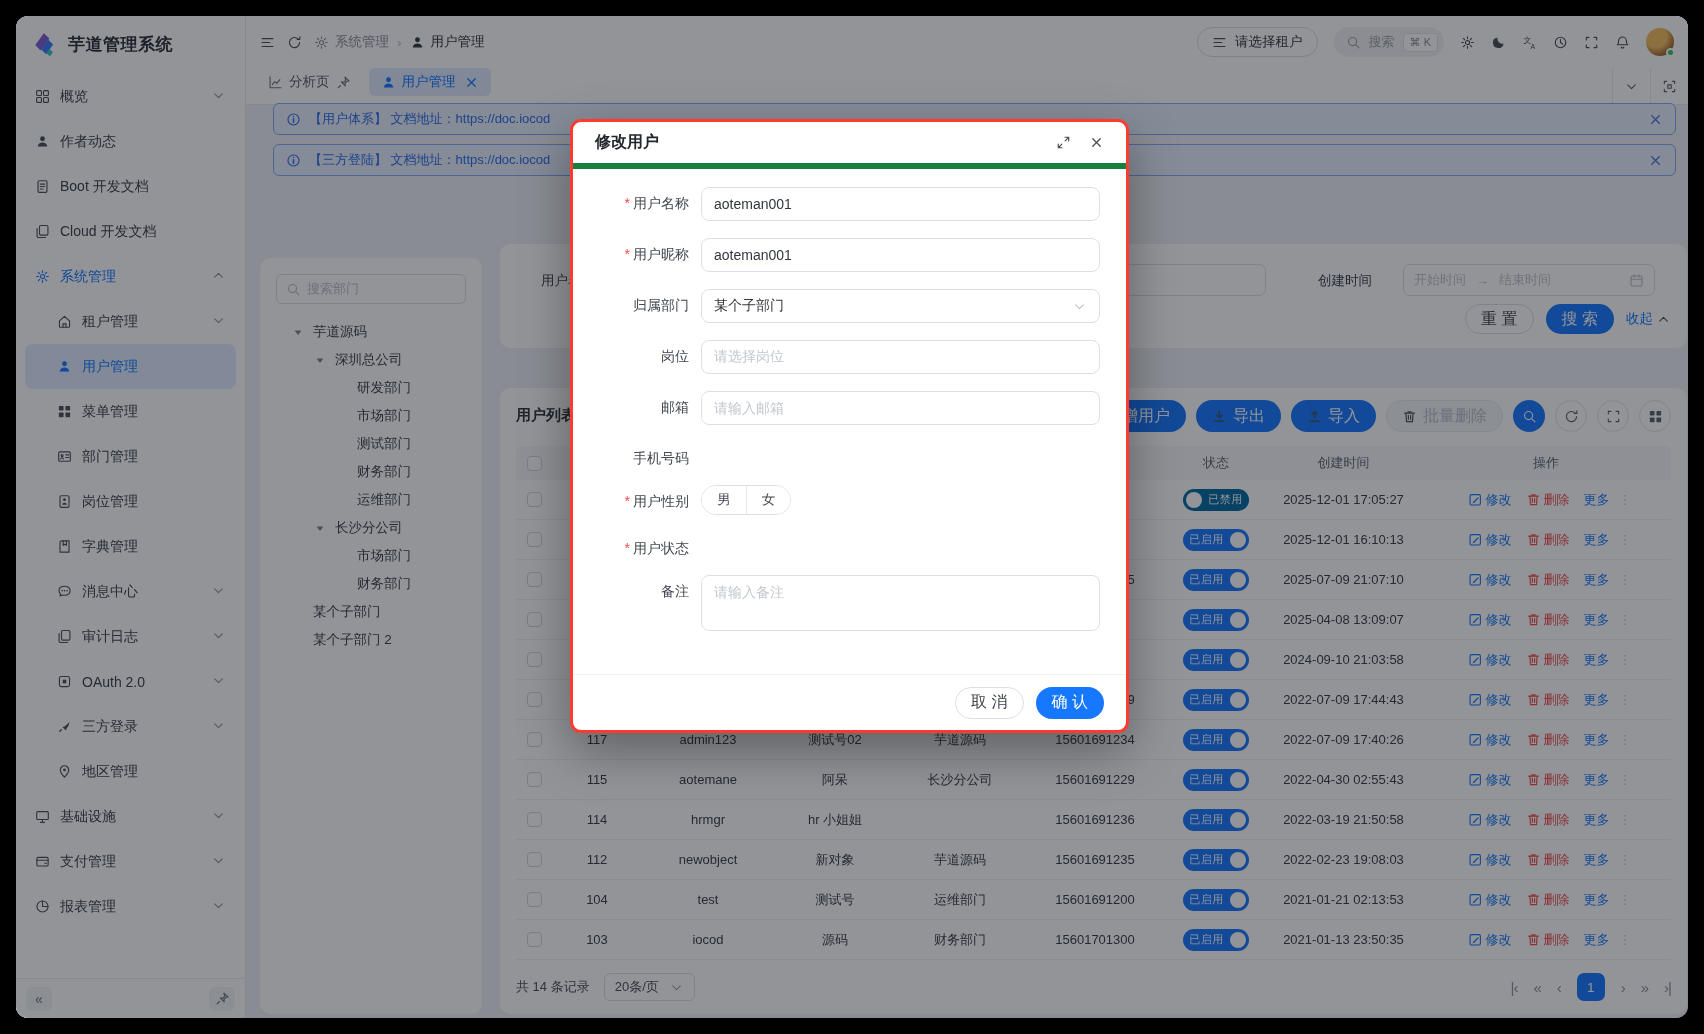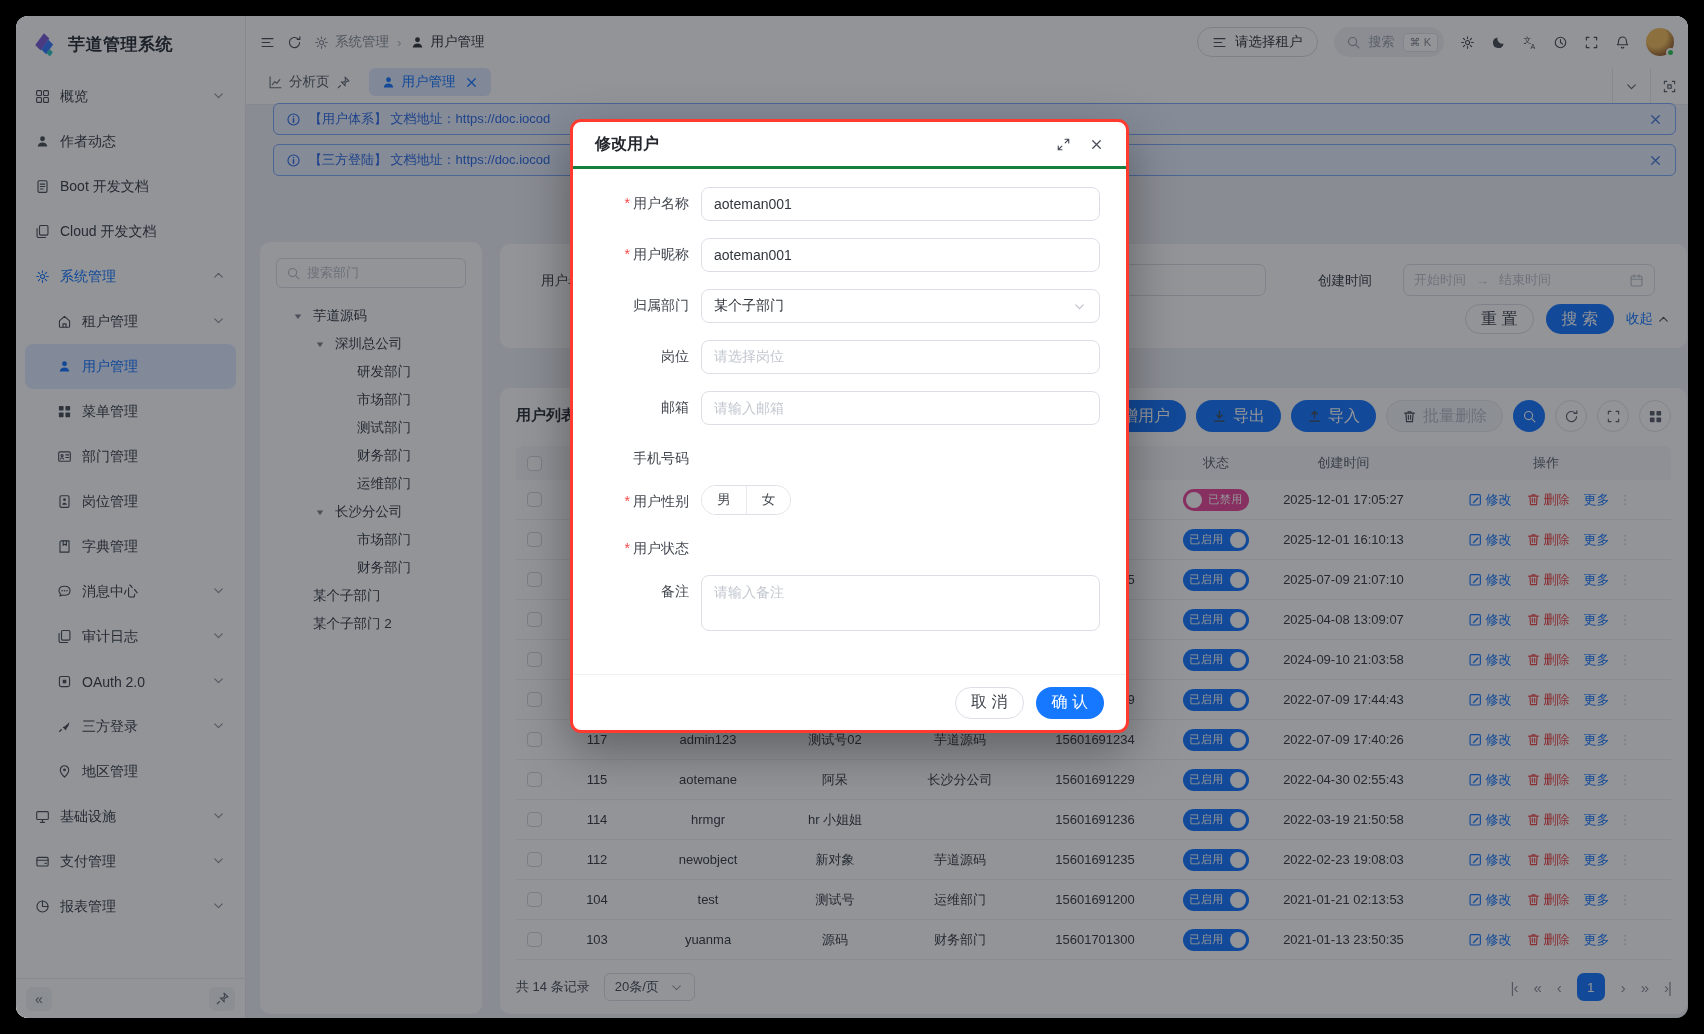--- a/index.html
+++ b/index.html
@@ -52,21 +52,21 @@
   .tab-controls{margin-left:auto;display:flex;height:100%}
   .tab-ctl{width:38px;height:100%;display:flex;align-items:center;justify-content:center;border-left:1px solid #ececf0;color:#5a606a;cursor:pointer}
 
   
   .alerts{position:absolute;left:27px;right:12px;top:87px}
   .alert{height:32px;margin-bottom:9px;background:#e7f0ff;border:1px solid #7fa9f7;border-radius:6px;display:flex;align-items:center;gap:8px;padding:0 12px;font-size:13px;color:#2e6be6}
   .alert .a-x{margin-left:auto;color:#4a79d8;cursor:pointer}
 
   
   .card{position:absolute;background:#fff;border-radius:10px}
-  .dept-card{left:14px;top:226px;width:222px;bottom:4px}
+  .dept-card{left:14px;top:242px;width:222px;bottom:4px}
   .dept-search{position:absolute;left:16px;top:16px;width:190px;height:30px;border:1px solid #dcdfe5;border-radius:6px;display:flex;align-items:center;gap:6px;padding:0 9px;color:#b9bec7;font-size:13px;cursor:text}
   .tree{position:absolute;left:0;right:0;top:60px;bottom:6px;overflow:hidden}
   .tnode{height:28px;display:flex;align-items:center;font-size:13.5px;color:#3a3f47;cursor:pointer}
   .tcaret{width:14px;display:inline-flex;justify-content:center;color:#7c828b;margin-right:8px}
 
   .search-card{left:254px;right:1px;top:228px;height:104px}
   .sf-label{position:absolute;font-size:13.5px;color:#3f444c}
   .sf-input{position:absolute;height:32px;border:1px solid #dcdfe5;border-radius:7px;background:#fff;display:flex;align-items:center;padding:0 10px;font-size:13px;color:#bfc4cc}
   .range-arrow{color:#c2c7cf;margin:0 10px;font-size:13px}
   .sf-cal{margin-left:auto;color:#b9bec7}
@@ -84,39 +84,39 @@
   .circle.ghost{background:#fff;border:1px solid #e1e4e9;color:#5a606a}
 
   .table{position:absolute;left:16px;right:16px;top:58px}
   .tr{display:flex;align-items:center}
   .tr.th{height:34px;background:#f7f8fa;border-radius:6px 6px 0 0;font-size:13px;color:#5d636d}
   .tr.row{height:40px;border-bottom:1px solid #f0f1f4;font-size:13px;color:#383d45}
   .td{display:flex;align-items:center;justify-content:center;overflow:hidden;white-space:nowrap}
   .cb{width:15px;height:15px;border:1px solid #d2d6dd;border-radius:4px;background:#fff;cursor:pointer}
   .toggle{display:inline-flex;align-items:center;height:22px;border-radius:11px;padding:0 3px;gap:3px;font-size:11px;color:#fff;cursor:pointer}
   .toggle.on{background:var(--primary,#1677ff)}
-  .toggle.off{background:#ec4899}
+  .toggle.off{background:#0369a1}
   .tg-knob{width:16px;height:16px;border-radius:50%;background:#fff}
   .tg-label{padding:0 3px;letter-spacing:.5px}
   .act{display:inline-flex;align-items:center;gap:3px;font-size:13px;cursor:pointer;margin:0 7px}
   .act.blue{color:var(--primary,#1677ff)}
   .act.red{color:var(--danger,#f24848)}
   .more-dots{color:#c9cdd5;margin-left:2px;font-size:13px}
 
   .pager{position:absolute;left:16px;right:16px;top:580px;height:38px;display:flex;align-items:center;font-size:13px;color:#4a4f58}
   .psize{margin-left:14px;height:28px;border:1px solid #dcdfe5;border-radius:6px;display:flex;align-items:center;gap:10px;padding:0 10px;color:#4a4f58;cursor:pointer}
   .psize .chev{color:#9aa0a8}
   .pnav{margin-left:auto;display:flex;align-items:center;gap:16px;color:#8a8f98;font-size:15px}
   .pbtn{cursor:pointer;letter-spacing:-1px}
   .pcur{width:28px;height:28px;border-radius:7px;background:var(--primary,#1677ff);color:#fff;display:flex;align-items:center;justify-content:center;font-size:13.5px;letter-spacing:0}
 
   
   .dim{position:absolute;inset:0;background:rgba(14,18,27,.45);z-index:40}
   .modal{position:absolute;left:554px;top:103px;width:559px;height:614px;z-index:60;background:#fff;border:3px solid var(--annot,#ff3b30);border-radius:11px;box-shadow:0 18px 50px rgba(0,0,0,.35)}
-  .m-head{position:absolute;left:0;right:0;top:0;height:47px;display:flex;align-items:center;padding:0 22px;border-bottom:3px solid #15803d}
+  .m-head{position:absolute;left:0;right:0;top:0;height:47px;display:flex;align-items:center;padding:0 22px;border-bottom:6px solid #15803d}
   .m-title{font-size:16px;font-weight:bold;color:#23262c}
   .m-icons{margin-left:auto;display:flex;align-items:center;gap:18px;color:#85898f}
   .m-icons .tico{cursor:pointer}
   .m-body{position:absolute;left:0;right:0;top:47px;bottom:63px;padding:18px 26px 0 0;overflow:hidden}
   .frow{display:flex;align-items:flex-start;margin-bottom:17px}
   .flabel{width:128px;flex:0 0 128px;text-align:right;font-size:14px;color:#42474f;padding-top:8px;padding-right:12px;white-space:nowrap}
   .req{color:#f24848;font-style:normal;margin-right:3px}
   .fctrl{flex:1}
   .inp{width:100%;height:34px;border:1px solid #dcdfe5;border-radius:8px;padding:0 12px;font-size:14px;color:#33373d;background:#fff;outline:none;font-family:inherit}
   .inp::placeholder{color:#c2c7cf}
@@ -1034,21 +1034,21 @@
                   </svg>删除</span>
                 <span class="act blue">更多</span>
                 <span class="more-dots">⋮</span>
               </div>
             </div>
             <div class="tr row">
               <div class="td" style="width:36px">
                 <span class="cb"></span>
               </div>
               <div class="td" style="width:90px">103</div>
-              <div class="td" style="width:132px">yuanma</div>
+              <div class="td" style="width:132px">iocod</div>
               <div class="td" style="width:122px">源码</div>
               <div class="td" style="width:128px">财务部门</div>
               <div class="td" style="width:142px">15601701300</div>
               <div class="td" style="width:100px">
                 <span class="toggle on">
                   <span class="tg-label">已启用</span>
                   <span class="tg-knob"></span>
                 </span>
               </div>
               <div class="td" style="width:155px">2021-01-13 23:50:35</div>

